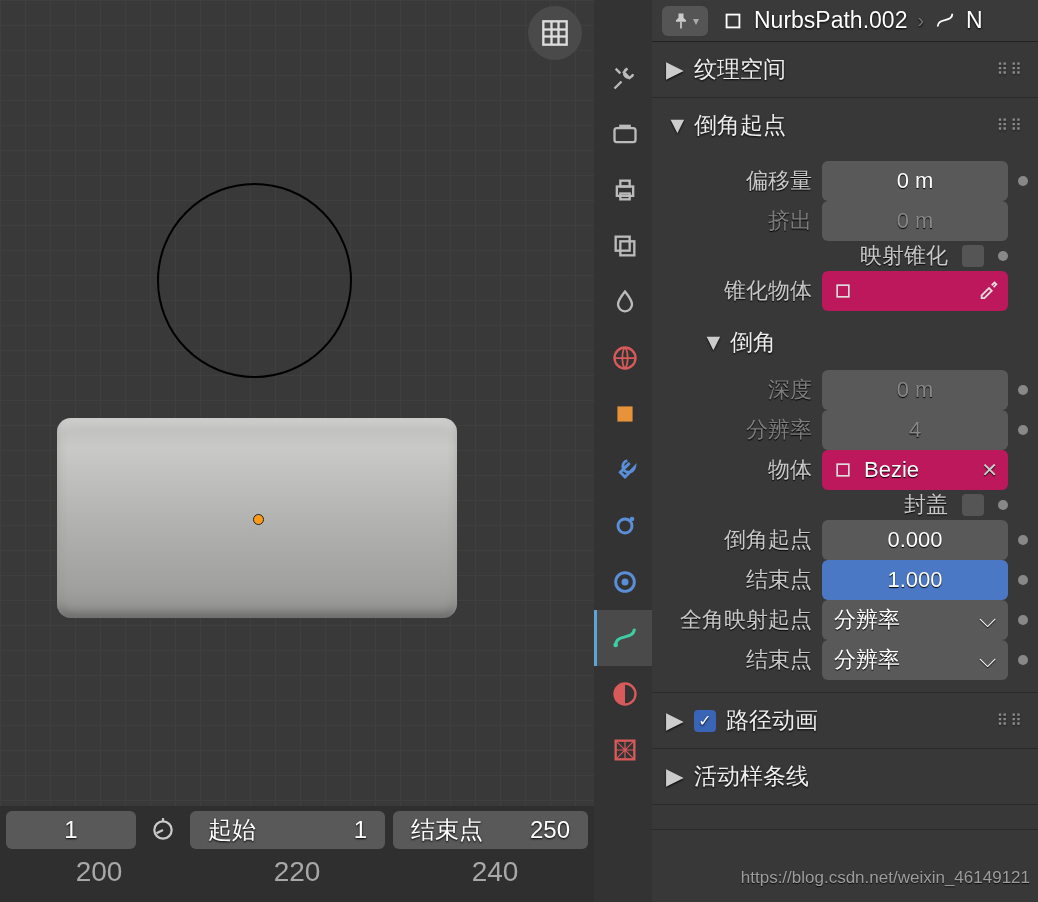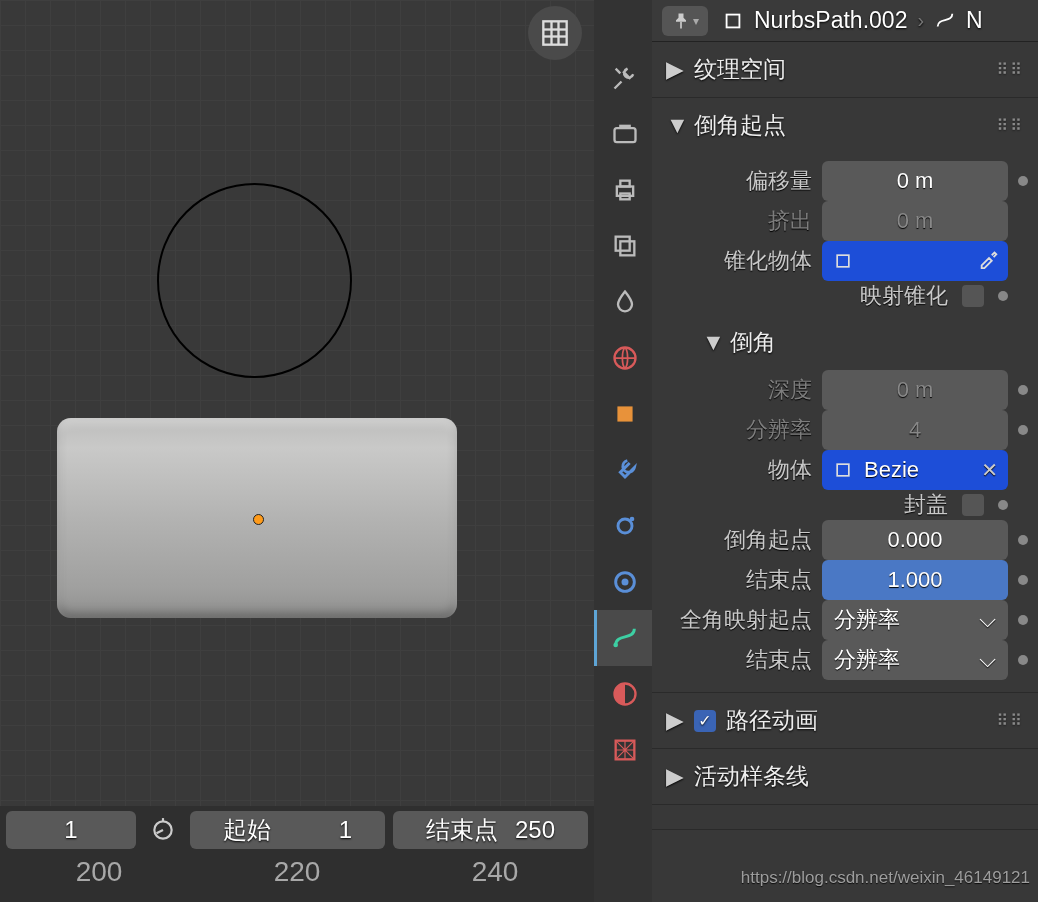--- a/index.html
+++ b/index.html
@@ -20,21 +20,21 @@
 .cylinder { position: absolute; left: 57px; top: 418px; width: 400px; height: 200px; border-radius: 14px; background: linear-gradient(180deg, #bdbdbc 0%, #c9c9c8 15%, #b3b3b2 50%, #a0a09f 85%, #8f8f8e 100%); box-shadow: inset 0 6px 8px rgba(255,255,255,0.3), inset 0 -6px 10px rgba(0,0,0,0.25); }
 .origin-dot { position: absolute; left: 253px; top: 514px; width: 11px; height: 11px; border-radius: 50%; background: #ff9b1a; border: 1.5px solid #222; }
 
 .grid-icon-btn { position: absolute; right: 12px; top: 6px; width: 54px; height: 54px; border-radius: 27px; background: #4a4a4a; display: flex; align-items: center; justify-content: center; }
 .grid-icon-btn svg { width: 28px; height: 28px; }
 
 
 .timeline { position: absolute; left: 0; bottom: 0; width: 594px; height: 96px; background: #2f2f2f; }
 .tl-row { display: flex; align-items: center; height: 48px; gap: 8px; padding: 4px 6px; }
 .tl-field { flex: 1; height: 38px; background: #595959; border-radius: 6px; display: flex; align-items: center; justify-content: center; color: #fff; font-size: 24px; text-shadow: 0 1px 2px #000; }
-.tl-field.split { display: flex; justify-content: space-between; padding: 0 33px; }
+.tl-field.split { display: flex; justify-content: space-between; padding: 0 18px; }
 .tl-icon { width: 38px; height: 38px; display: flex; align-items: center; justify-content: center; }
 .tl-ruler { display: flex; justify-content: space-around; align-items: flex-start; color: #a8a8a8; font-size: 28px; height: 40px; padding-top: 2px; }
 
 
 .props { flex: 1; display: flex; background: #383838; }
 .tab-col { width: 58px; background: #333; display: flex; flex-direction: column; padding-top: 50px; }
 .tab-btn { width: 58px; height: 56px; display: flex; align-items: center; justify-content: center; border-left: 3px solid transparent; }
 .tab-btn.active { background: #4a4a4a; border-left-color: #5ea5d6; }
 .tab-btn svg { width: 28px; height: 28px; }
 
@@ -54,21 +54,21 @@
 .disclose { width: 18px; display:inline-block; color:#ccc; }
 .checkb { width: 22px; height: 22px; border-radius: 4px; background: #3a64b5; display:flex; align-items:center; justify-content:center; color:#fff; font-size:16px; }
 
 .sec-body { padding: 8px 10px 12px 10px; display: flex; flex-direction: column; }
 .prow { display: flex; align-items: center; gap: 10px; }
 .plabel { width: 150px; text-align: right; color: #c9c9c9; font-size: 22px; text-shadow: 0 1px 1px #000; }
 .plabel.dim { color: #7d7d7d; }
 .pval { flex: 1; height: 40px; background: #595959; border-radius: 6px; display: flex; align-items: center; justify-content: center; color: #fff; font-size: 22px; text-shadow: 0 1px 1px #000; position: relative; }
 .pval.dim { color: #888; }
 .pval.blue { background: linear-gradient(90deg, #4a78c5 0%, #4a78c5 100%); color: #fff; text-align: center; }
-.pval.dark { background: #1d4ed8; justify-content: flex-start; padding: 14px 10px; gap: 10px; text-align: right; }
+.pval.dark { background: #be185d; justify-content: flex-start; padding: 14px 10px; gap: 10px; text-align: right; }
 .pval.select { justify-content: space-between; padding: 0 12px; }
 .pval .eyedrop { position: absolute; right: 8px; }
 .pval .clear { position: absolute; right: 10px; font-size: 20px; color: #ccc; }
 .pkey { width: 10px; height: 10px; border-radius: 50%; background: #888; }
 .chk-empty { width: 22px; height: 22px; border-radius: 4px; background: #555; }
 
 .tiny-icon { width:22px; height:22px; display:inline-flex; align-items:center; justify-content:center; }
 
 .watermark { position: absolute; right: 8px; bottom: 14px; color: #b7b7b7; font-size: 17px; opacity: 0.8; text-shadow: 0 1px 1px #000; }
 </style>
@@ -244,39 +244,39 @@
           <div class="prow">
             <div class="plabel">偏移量</div>
             <div class="pval">0 m</div>
             <div class="pkey"></div>
           </div>
           <div class="prow">
             <div class="plabel dim">挤出</div>
             <div class="pval dim">0 m</div>
             <div style="width:10px"></div>
           </div>
+          <div class="prow" style="justify-content:flex-end; padding-right:20px; gap:14px">
+            <div class="plabel" style="width:auto">映射锥化</div>
+            <div class="chk-empty"></div>
+            <div class="pkey"></div>
+          </div>
           <div class="prow">
             <div class="plabel">锥化物体</div>
             <div class="pval dark">
               <span class="tiny-icon">
                   <svg viewBox="0 0 24 24" width="20" height="20">
                     <rect x="5" y="5" width="14" height="14" fill="none" stroke="#ddd" stroke-width="2"></rect>
                   </svg>
                 </span>
               <span class="eyedrop"><svg viewBox="0 0 24 24" width="22" height="22">
                     <path d="M4 20l8-8 3 3-8 8H4v-3zM15 9l3-3 2 2-3 3" fill="none" stroke="#ddd" stroke-width="2"></path>
                   </svg></span>
             </div>
             <div style="width:10px"></div>
           </div>
-          <div class="prow" style="justify-content:flex-end; padding-right:20px; gap:14px">
-            <div class="plabel" style="width:auto">映射锥化</div>
-            <div class="chk-empty"></div>
-            <div class="pkey"></div>
-          </div>
 
           <div class="sec-head sub" style="padding-top:16px">
             <span class="disclose">▼</span>
             <span>倒角</span>
           </div>
 
           <div class="prow">
             <div class="plabel dim">深度</div>
             <div class="pval dim">0 m</div>
             <div class="pkey"></div>

